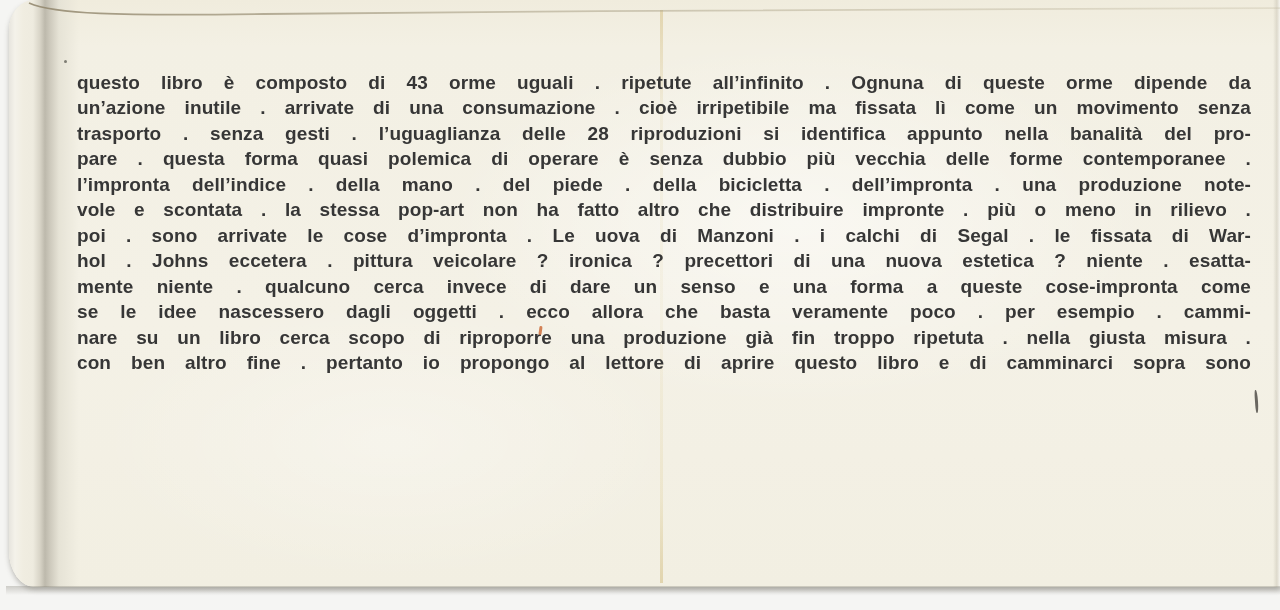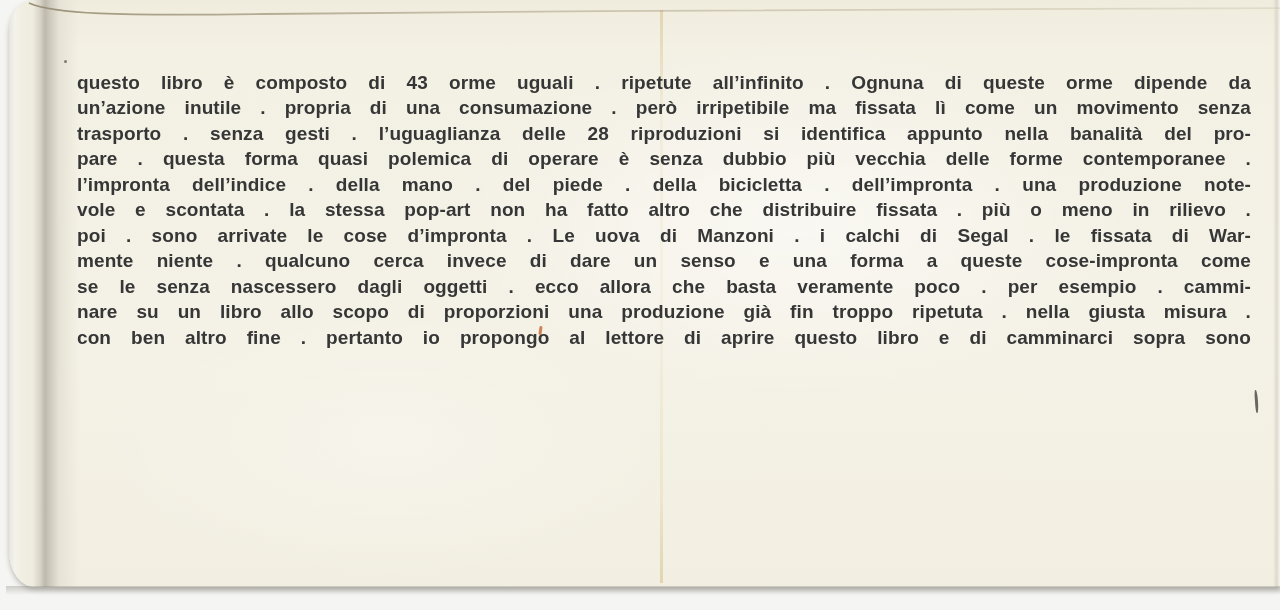--- a/index.html
+++ b/index.html
@@ -159,29 +159,30 @@
           <stop offset="0" stop-color="#8f846a" stop-opacity="0.85"></stop>
           <stop offset="0.35" stop-color="#a89f85" stop-opacity="0.6"></stop>
           <stop offset="1" stop-color="#beb69c" stop-opacity="0.3"></stop>
         </linearGradient>
       </defs>
       <path d="M20,3 C45,14 105,16 255,14 C600,10 1000,9 1280,8" fill="none" stroke="url(#edgeFade)" stroke-width="1.8"></path>
     </svg>
 
     <div class="text-block">
         <div class="line">questo libro è composto di 43 orme uguali . ripetute all’infinito . Ognuna di queste orme dipende da</div>
-        <div class="line">un’azione inutile . propria di una consumazione . però irripetibile ma fissata lì come un movimento senza</div>
+        <div class="line">un’azione inutile . arrivate di una consumazione . cioè irripetibile ma fissata lì come un movimento senza</div>
         <div class="line">trasporto . senza gesti . l’uguaglianza delle 28 riproduzioni si identifica appunto nella banalità del pro-</div>
         <div class="line">pare . questa forma quasi polemica di operare è senza dubbio più vecchia delle forme contemporanee .</div>
         <div class="line">l’impronta dell’indice . della mano . del piede . della bicicletta . dell’impronta . una produzione note-</div>
-        <div class="line">vole e scontata . la stessa pop-art non ha fatto altro che distribuire fissata . più o meno in rilievo .</div>
+        <div class="line">vole e scontata . la stessa pop-art non ha fatto altro che distribuire impronte . più o meno in rilievo .</div>
         <div class="line">poi . sono arrivate le cose d’impronta . Le uova di Manzoni . i calchi di Segal . le fissata di War-</div>
+        <div class="line">hol . Johns eccetera . pittura veicolare ? ironica ? precettori di una nuova estetica ? niente . esatta-</div>
         <div class="line">mente niente . qualcuno cerca invece di dare un senso e una forma a queste cose-impronta come</div>
-        <div class="line">se le senza nascessero dagli oggetti . ecco allora che basta veramente poco . per esempio . cammi-</div>
-        <div class="line">nare su un libro allo scopo di proporzioni una produzione già fin troppo ripetuta . nella giusta misura .</div>
+        <div class="line">se le idee nascessero dagli oggetti . ecco allora che basta veramente poco . per esempio . cammi-</div>
+        <div class="line">nare su un libro cerca scopo di riproporre una produzione già fin troppo ripetuta . nella giusta misura .</div>
         <div class="line">con ben altro fine . pertanto io propongo al lettore di aprire questo libro e di camminarci sopra sono</div>
       </div>
 
     <div class="speck-dot"></div>
     <div class="speck-red"></div>
     <div class="curl-mark"></div>
   </div>
   <div class="bottom-shadow"></div>
 </div>
 

